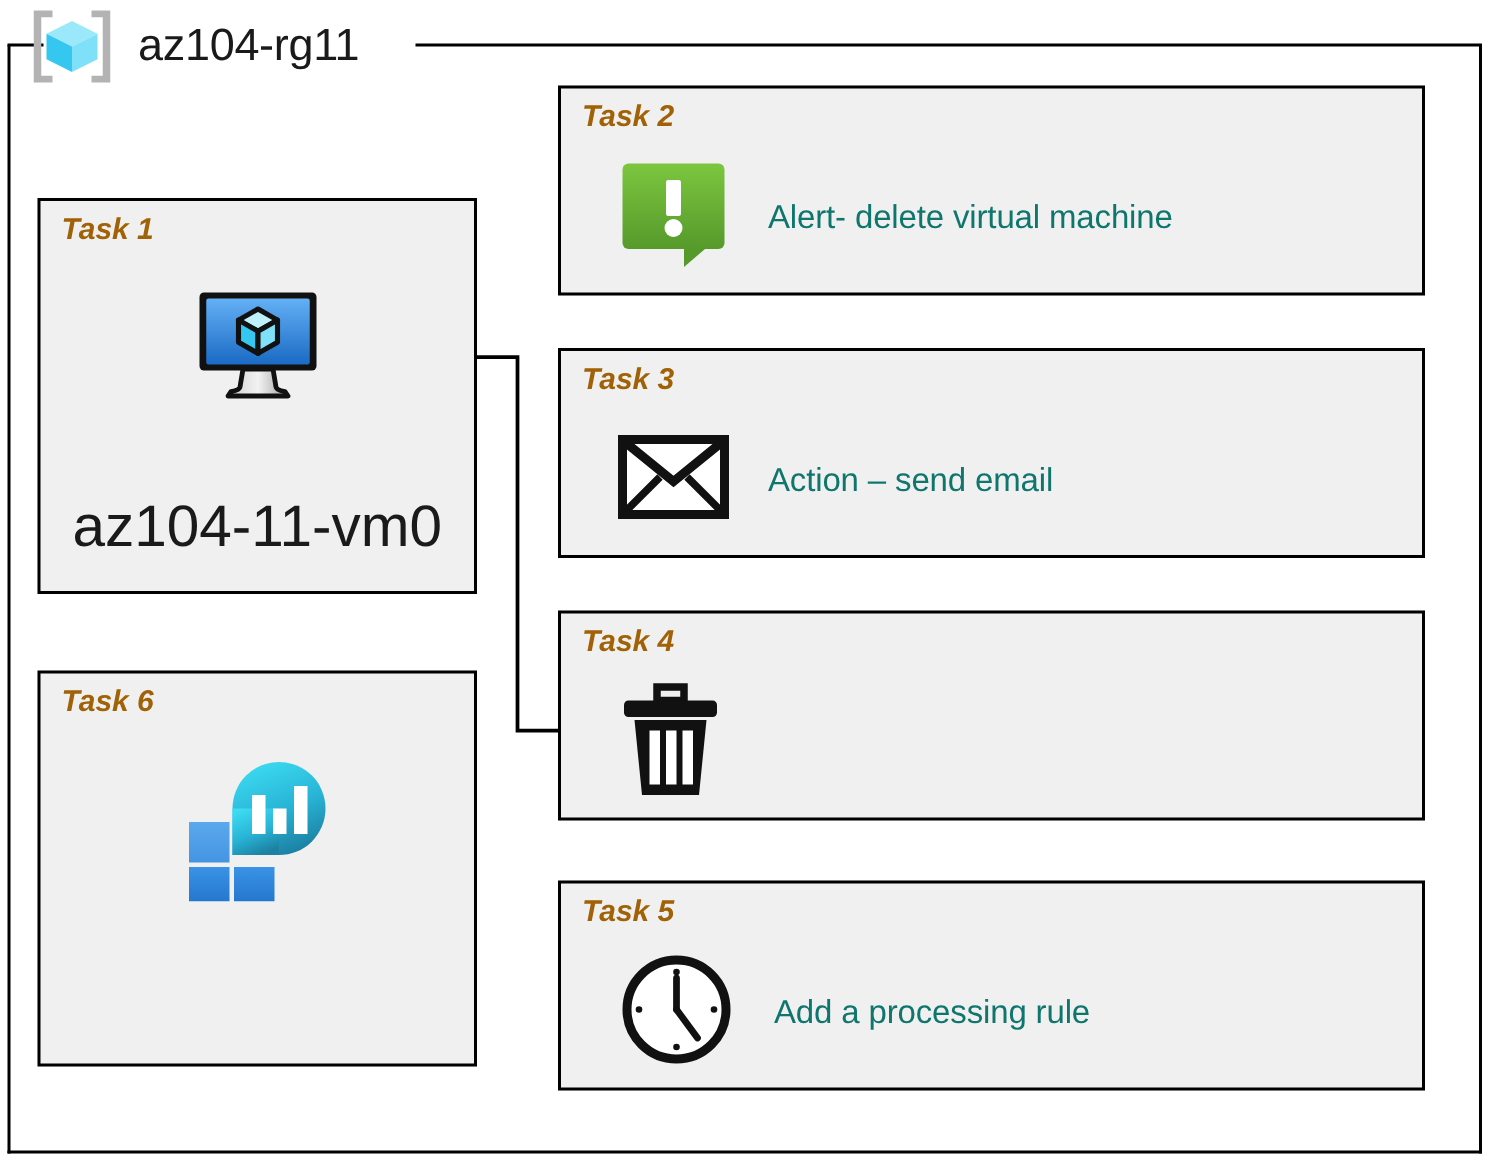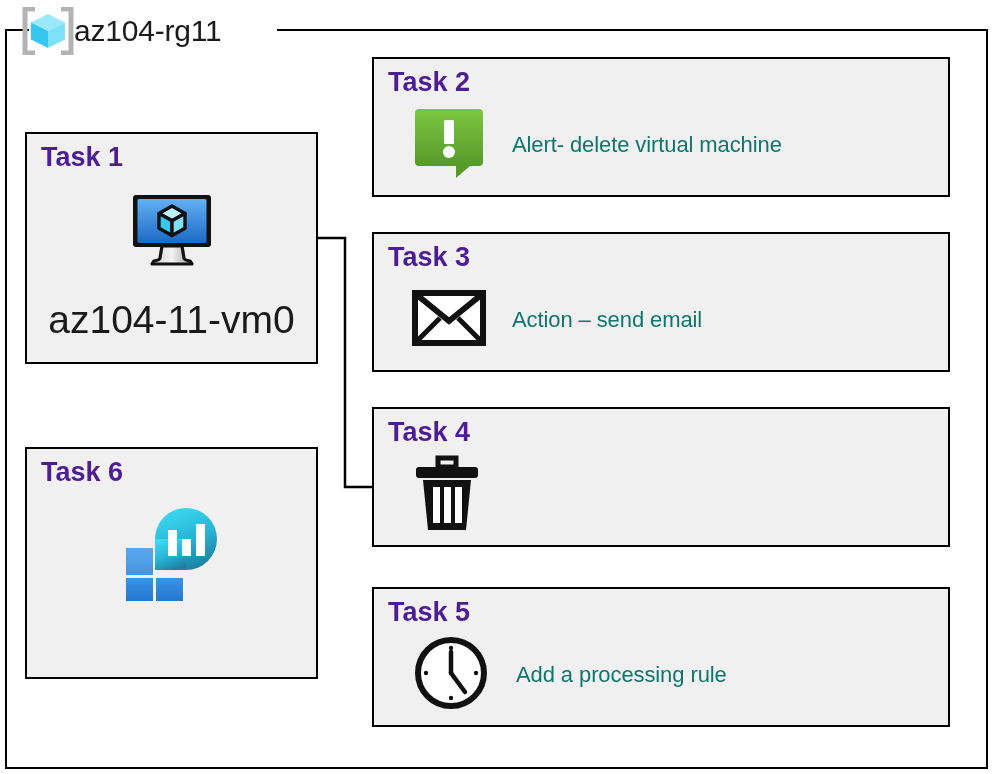--- a/index.html
+++ b/index.html
@@ -39,49 +39,50 @@
     background: #000000;
   }
 
   
   #rg-title-wrap {
     position: absolute;
     left: 22px; top: 5px;
     height: 52px;
     display: flex;
     align-items: center;
-    gap: 0;
+    gap: 18px;
   }
   #rg-icon { width: 52px; height: 48px; display: block; }
   #rg-title-text {
     font-size: 30px;
     font-weight: 400;
     color: #1a1a1a;
     white-space: nowrap;
     letter-spacing: -0.2px;
   }
 
   
   .card {
     position: absolute;
     background: #f0f0f0;
     border: 2px solid #000000;
   }
   .card-title {
     position: absolute;
     left: 14px; top: 8px;
-    font-size: 27px;
+    font-size: 20px;
     font-weight: bold;
-    color: #4c1d95;
+    color: #a16207;
     letter-spacing: 0px;
     white-space: nowrap;
-  }
-
-  
-  .card-left { width: 293px; height: 232px; left: 25px; }
+    font-style: italic;
+  }
+
+  
+  .card-left { width: 293px; height: 264px; left: 25px; }
   #card-task1 { top: 132px; }
   #card-task6 { top: 428px; margin-top: 19px; }
   .left-icon {
     position: absolute;
     left: 50%;
     transform: translateX(-50%);
     top: 56px;
   }
   .left-caption {
     position: absolute;

